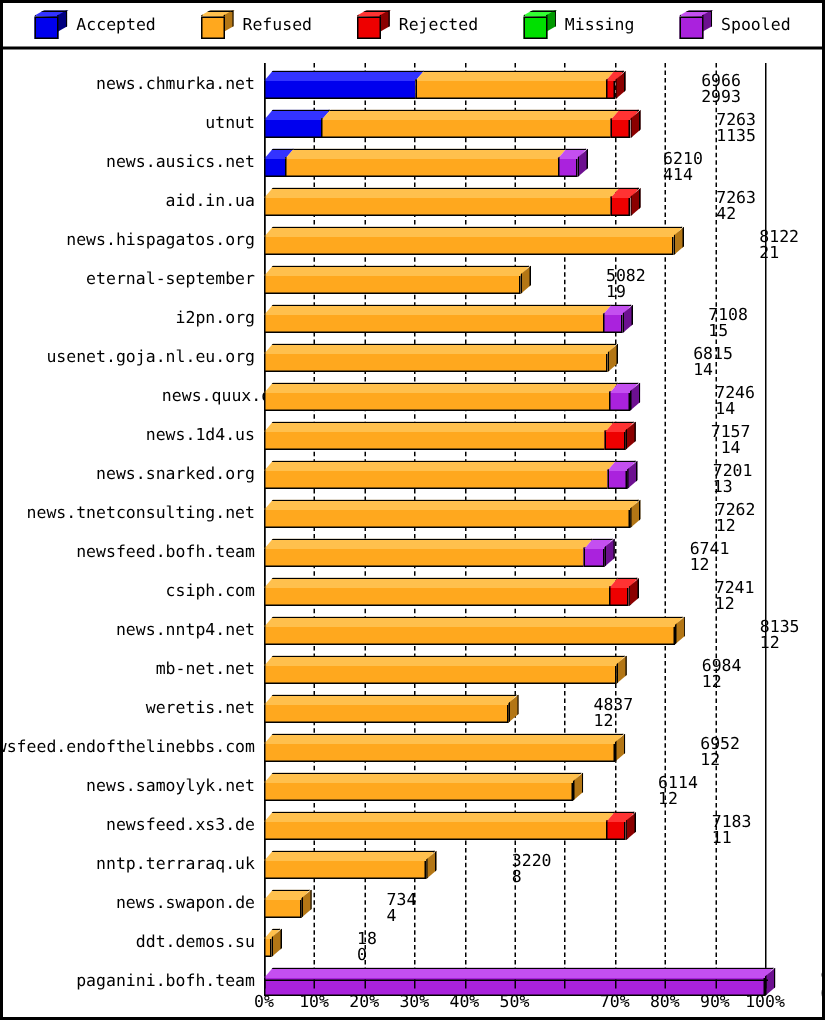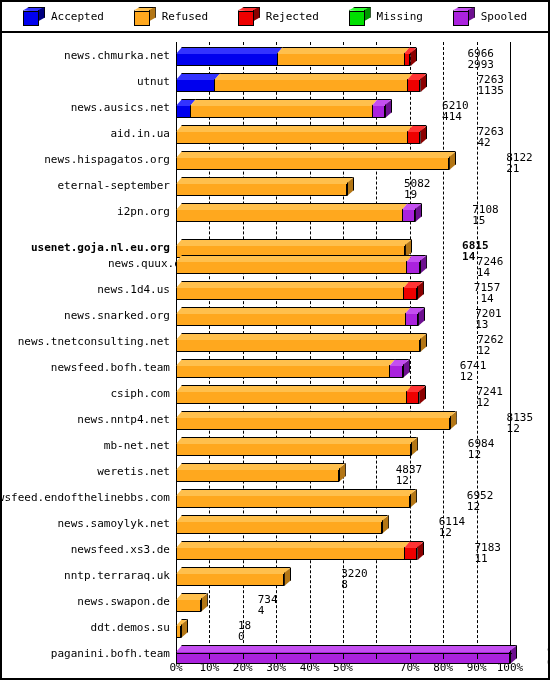--- a/index.html
+++ b/index.html
@@ -250,21 +250,21 @@
             <div class="seg-top" style="left: 225.784px; width: 19.36px;">
               <i style="background:#c44ff0"></i>
             </div>
             <div class="cap-side" style="left: 239.144px; background: rgb(109, 16, 144);"></div>
             <div class="vlabels" style="left: 248.144px;">
               <span>7108</span>
               <span>15</span>
             </div>
           </div>
         </div>
-        <div class="row" style="top: 201px; font-weight: bold;">
+        <div class="row" style="top: 191px;">
           <div class="ylabel">usenet.goja.nl.eu.org</div>
           <div class="bar-wrap">
             <div class="seg last" style="left: 0px; width: 229.124px; background: rgb(255, 168, 30);"></div>
             <div class="seg-top" style="left: 0px; width: 235.124px;">
               <i style="background:#ffc04d"></i>
             </div>
             <div class="cap-side" style="left: 229.124px; background: rgb(179, 118, 21);"></div>
             <div class="vlabels" style="left: 238.124px;">
               <span>6815</span>
               <span>14</span>

